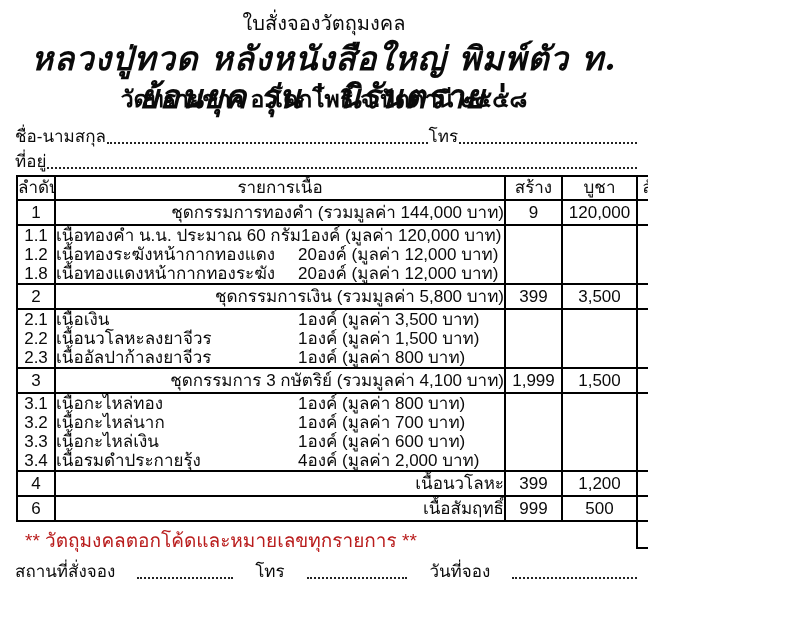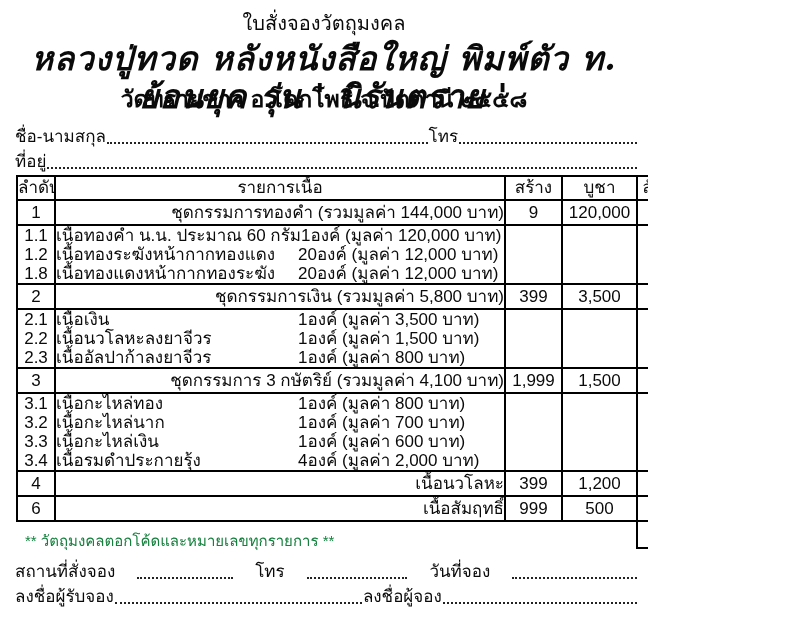--- a/index.html
+++ b/index.html
@@ -61,21 +61,21 @@
   td.group-items .subline { display: flex; height: 19px; line-height: 19px; white-space: nowrap; }
   .sub-name { flex: 0 0 242px; }
   .sub-detail { flex: 0 0 auto; }
   tr.total-row td { height: 25px; line-height: 25px; }
   td.no-border { border: none !important; }
   td.total-label { text-align: center; font-weight: bold; }
 
   
   .footnote {
     position: absolute; top: 531px; left: 25px;
-    font-size: 15px; line-height: 20px; color: #15803d;
+    font-size: 19px; line-height: 20px; color: #b91c1c;
   }
 </style>
 </head>
 <body>
 
 <div class="sheet">
 
   <div class="title-1">ใบสั่งจองวัตถุมงคล</div>
   <div class="title-2">หลวงปู่ทวด หลังหนังสือใหญ่ พิมพ์ตัว ท. ย้อนยุค รุ่น ' นิรันตราย '</div>
   <div class="title-3">วัดทรายขาว อ.โคกโพธิ์ จ.ปัตตานี ๒๕๕๘</div>
@@ -248,20 +248,14 @@
 
   <div class="dotline foot-line-1">
     <span class="lbl">สถานที่สั่งจอง</span>
     <span class="dots" style="flex-grow: 177;"></span>
     <span class="lbl">โทร</span>
     <span class="dots" style="flex-grow: 186;"></span>
     <span class="lbl">วันที่จอง</span>
     <span class="dots" style="flex-grow: 230;"></span>
   </div>
 
-  <div class="dotline foot-line-2">
-    <span class="lbl">ลงชื่อผู้รับจอง</span>
-    <span class="dots" style="flex-grow: 332;"></span>
-    <span class="lbl">ลงชื่อผู้จอง</span>
-    <span class="dots" style="flex-grow: 261;"></span>
-  </div>
 
 </div>
 
 </body></html>

